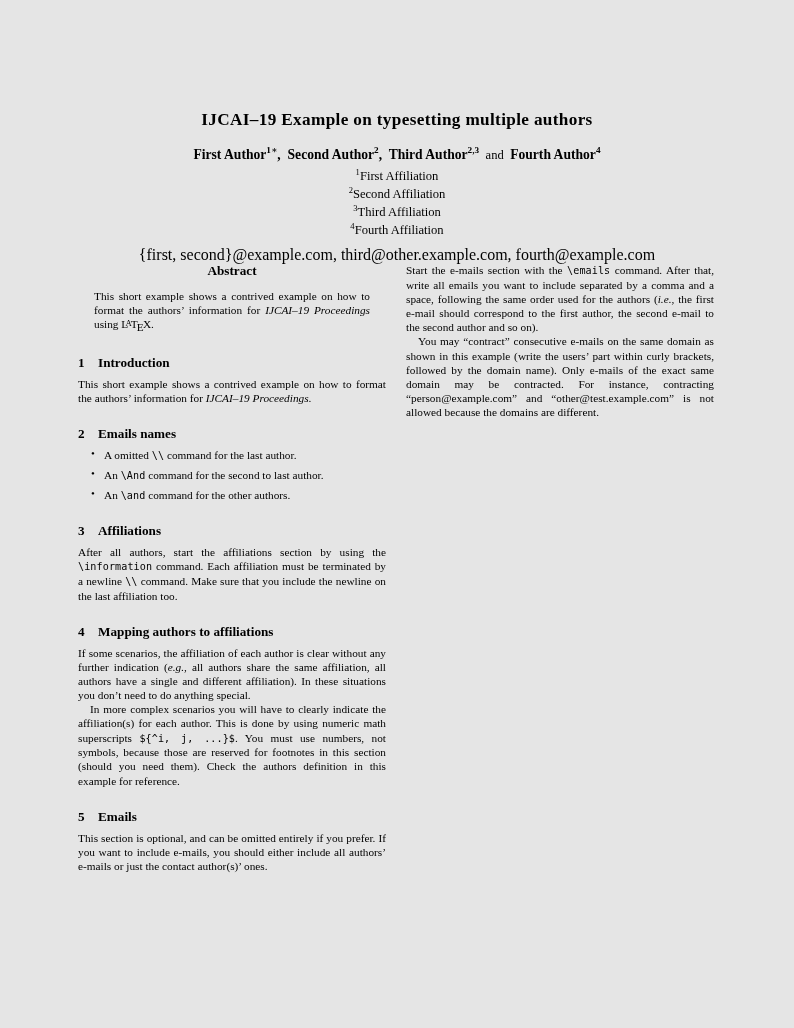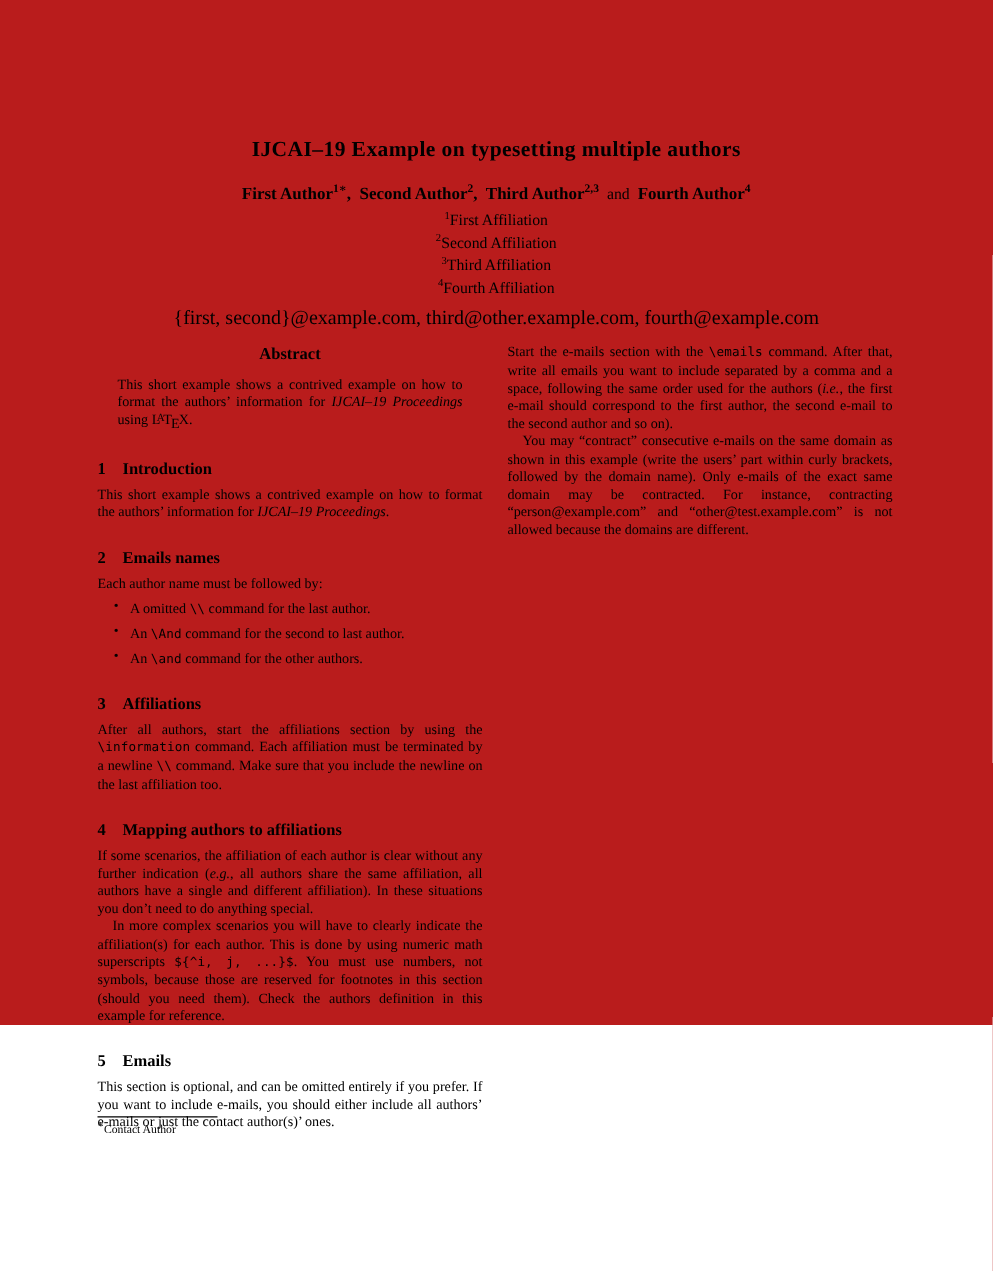--- a/index.html
+++ b/index.html
@@ -13,22 +13,22 @@
     position: relative;
     font-family: "Liberation Serif", "DejaVu Serif", serif;
     color: #000000;
     overflow: hidden;
   }
 
   .page {
     position: absolute;
     left: 0; top: 0;
     width: 794px;
-    height: 820px;
-    background: #b91c1c;
+    height: 1028px;
+    background: #e5e5e5;
   }
 
   
   .title-block {
     position: absolute;
     left: 78px;
     top: 110px;
     width: 638px;
     text-align: center;
   }
@@ -65,21 +65,21 @@
   }
   sup {
     font-size: 0.68em;
     vertical-align: super;
     line-height: 0;
   }
 
   
   .col {
     position: absolute;
-    top: 275px;
+    top: 263px;
     width: 308px;
     font-size: 11.3px;
     line-height: 1.255;
     text-align: justify;
     -webkit-hyphens: auto;
     hyphens: auto;
   }
   .col-left  { left: 78px; }
   .col-right { left: 406px; }
 
@@ -201,21 +201,20 @@
 
     <div class="abstract-wrap">
       <div class="abstract-head">Abstract</div>
       <p class="abstract-body"><span>This short example shows a contrived example on how to format the authors’ information for </span><em>IJCAI–19 Proceedings</em><span> using </span><span class="latex"><span>L</span><span class="a">A</span><span>T</span><span class="e">E</span><span>X</span></span><span>.</span></p>
     </div>
 
     <h2 class="section"><span class="num">1</span><span>Introduction</span></h2>
     <p class="para"><span>This short example shows a contrived example on how to format the authors’ information for </span><em>IJCAI–19 Proceedings</em><span>.</span></p>
 
     <h2 class="section"><span class="num">2</span><span>Emails names</span></h2>
-    <p class="para">Each author name must be followed by:</p>
     <ul class="cmdlist">
       <li><span>A omitted </span><code>\\</code><span> command for the last author.</span></li>
       <li><span>An </span><code>\And</code><span> command for the second to last author.</span></li>
       <li><span>An </span><code>\and</code><span> command for the other authors.</span></li>
     </ul>
 
     <h2 class="section"><span class="num">3</span><span>Affiliations</span></h2>
     <p class="para"><span>After all authors, start the affiliations section by using the </span><code>\information</code><span> command. Each affiliation must be terminated by a newline </span><code>\\</code><span> command. Make sure that you include the newline on the last affiliation too.</span></p>
 
     <h2 class="section"><span class="num">4</span><span>Mapping authors to affiliations</span></h2>
@@ -224,18 +223,14 @@
 
     <h2 class="section"><span class="num">5</span><span>Emails</span></h2>
     <p class="para">This section is optional, and can be omitted entirely if you prefer. If you want to include e-mails, you should either include all authors’ e-mails or just the contact author(s)’ ones.</p>
   </div>
 
   <div class="col col-right">
     <p class="para"><span>Start the e-mails section with the </span><code>\emails</code><span> command. After that, write all emails you want to include separated by a comma and a space, following the same order used for the authors (</span><em>i.e.</em><span>, the first e-mail should correspond to the first author, the second e-mail to the second author and so on).</span></p>
     <p class="para">You may “contract” consecutive e-mails on the same domain as shown in this example (write the users’ part within curly brackets, followed by the domain name). Only e-mails of the exact same domain may be contracted. For instance, contracting “person@example.com” and “other@test.example.com” is not allowed because the domains are different.</p>
   </div>
 
-  <div class="footnote">
-    <div class="footnote-rule"></div>
-    <p class="footnote-text"><sup>∗</sup><span>Contact Author</span></p>
-  </div>
 
 </div>
 
 </body></html>

